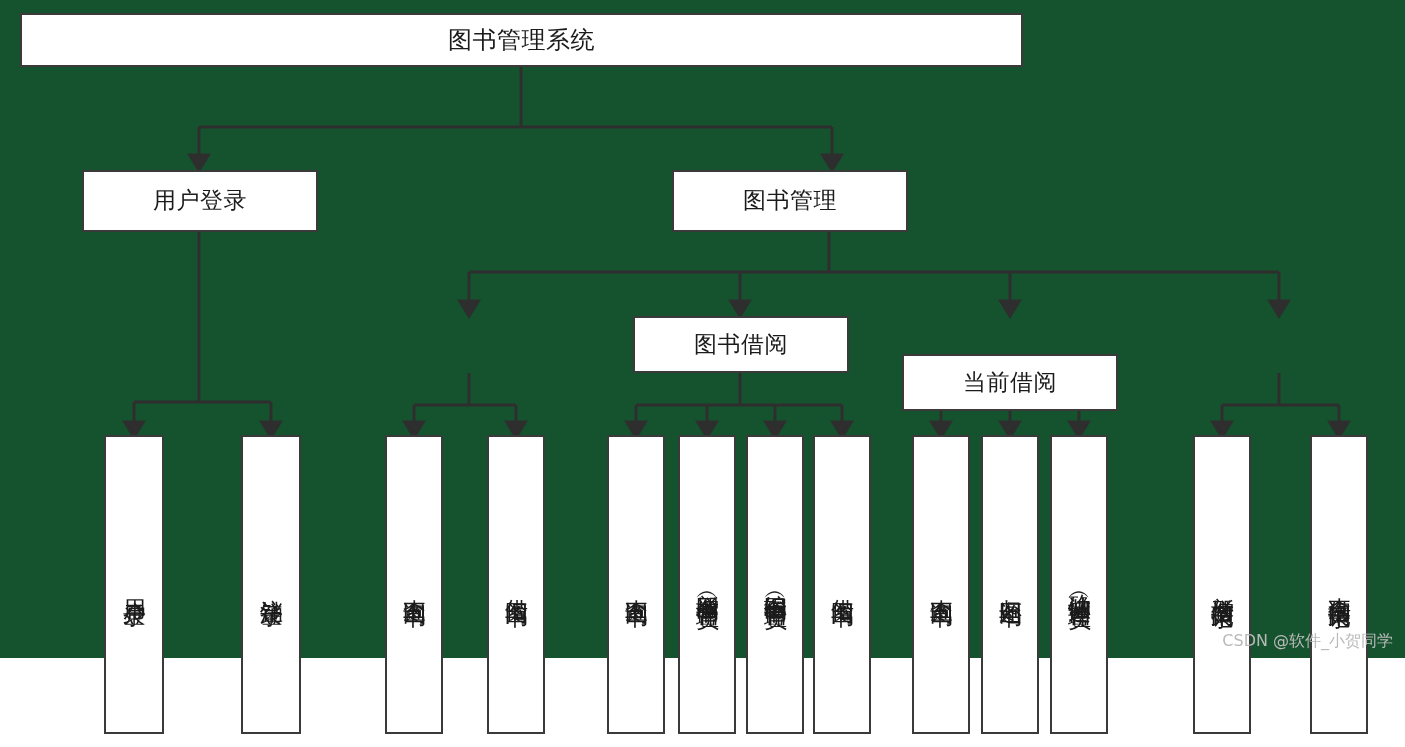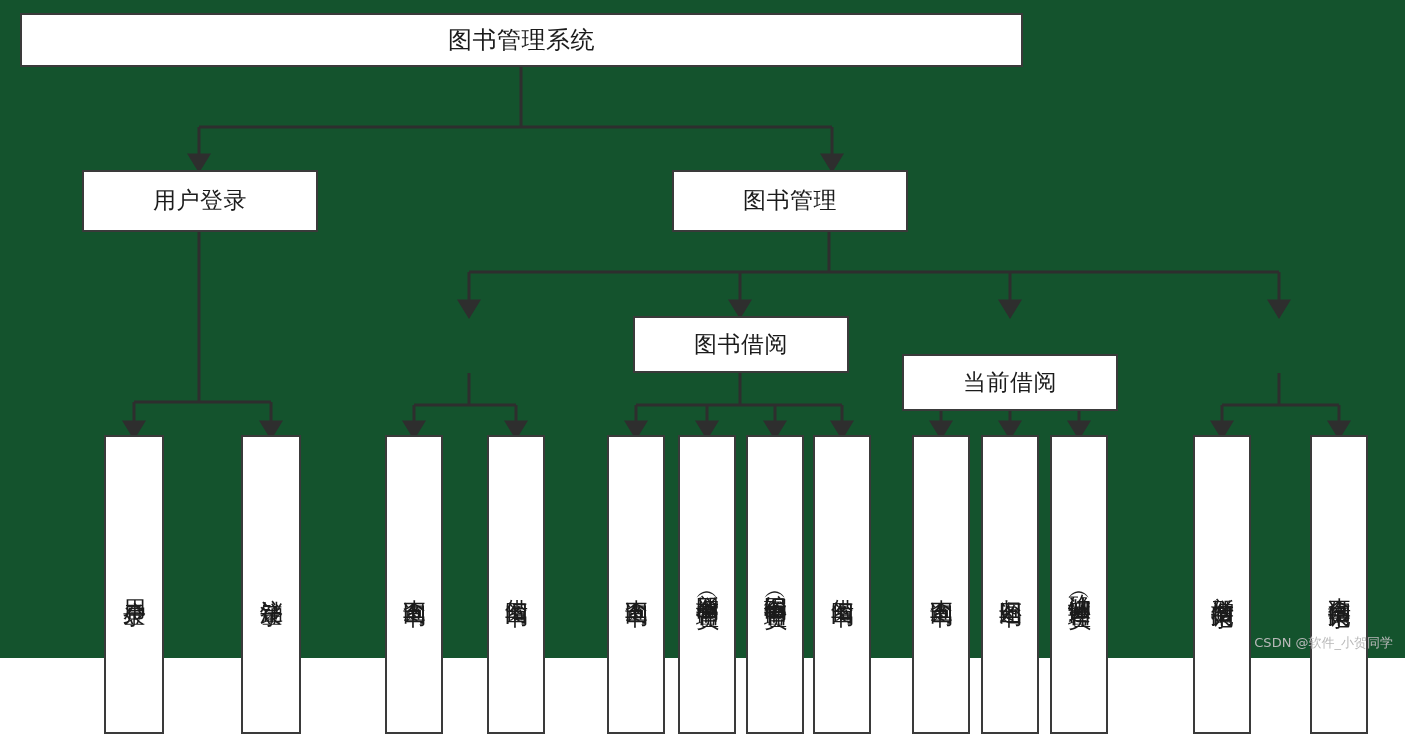--- a/index.html
+++ b/index.html
@@ -53,21 +53,21 @@
     text-align: center;
     white-space: nowrap;
   }
   .node.root {
     font-size: 24px;
   }
   #watermark {
     position: absolute;
     right: 12px;
     bottom: 6px;
-    font-size: 13px;
+    font-size: 16px;
     color: #b9b9b9;
     white-space: nowrap;
     font-family: "DejaVu Sans", "Liberation Sans", sans-serif;
   }
 </style>
 </head>
 <body>
 
 <div id="diagram-root">
 

